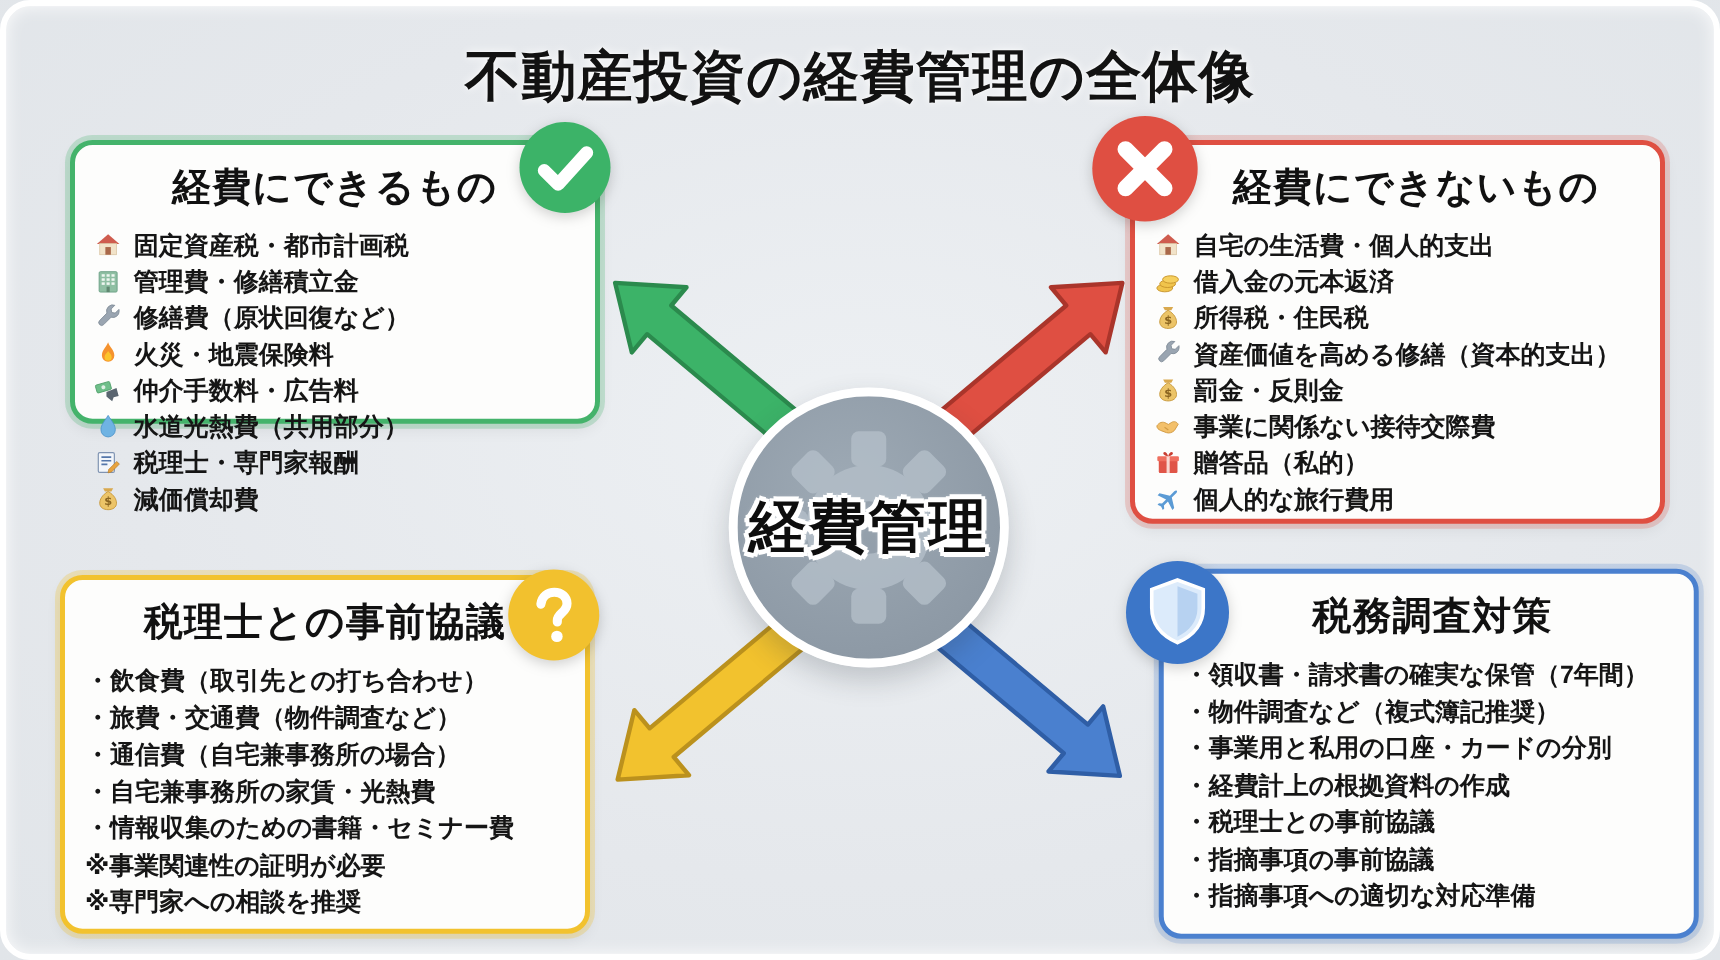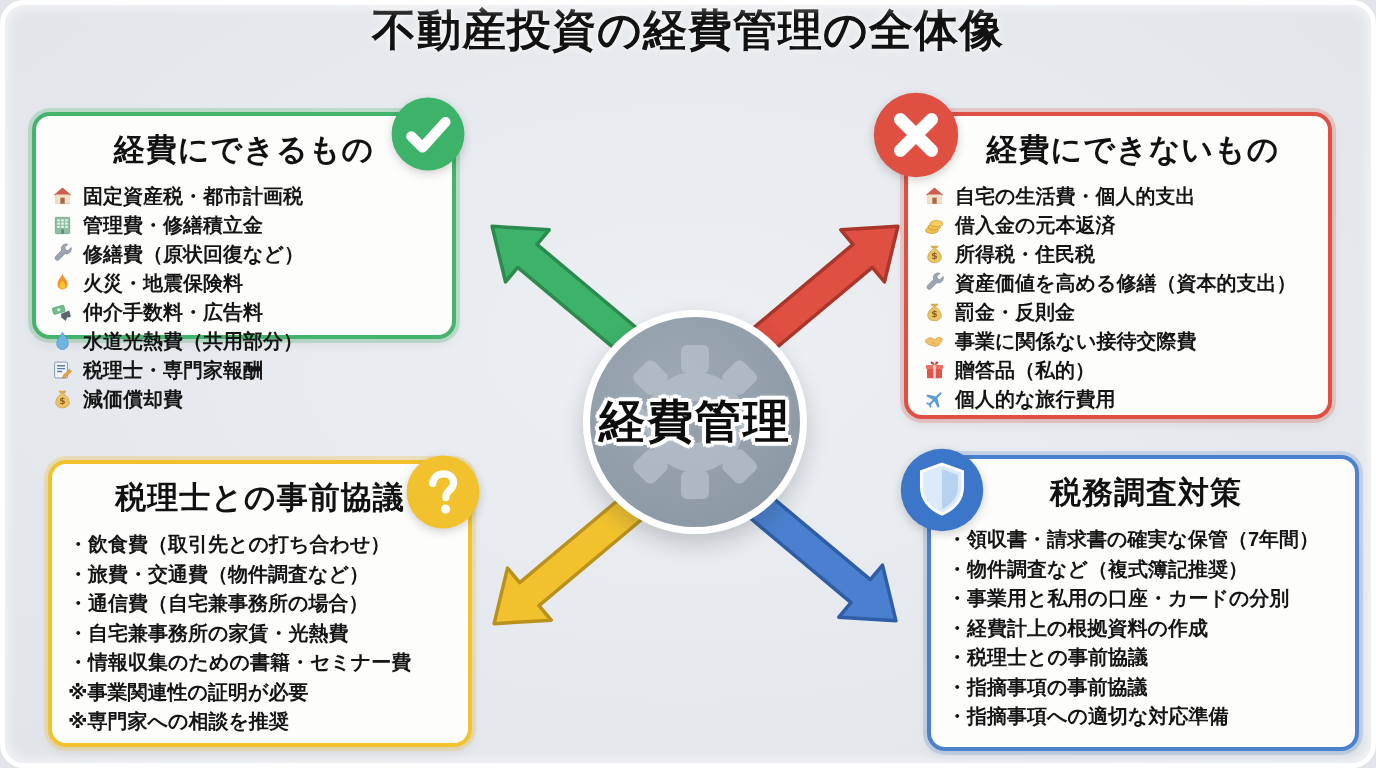--- a/index.html
+++ b/index.html
@@ -5,21 +5,21 @@
   html,body{margin:0;padding:0;background:#d9dde2;}
   #page{
     position:relative; width:1376px; height:768px; overflow:hidden;
     background:radial-gradient(ellipse at 50% 45%, #edf0f3 0%, #e5e8ec 60%, #e1e5e9 100%);
     font-family:"Liberation Sans","DejaVu Sans",sans-serif;
     color:#111;
   }
   .frame{position:absolute; inset:0; border:5px solid #fff; border-radius:24px;
     box-shadow:inset 0 0 14px rgba(255,255,255,.85); pointer-events:none; z-index:10;}
   .title{
-    position:absolute; top:1px; left:0; width:100%; text-align:center;
+    position:absolute; top:32px; left:0; width:100%; text-align:center;
     font-size:44px; font-weight:800; letter-spacing:1px; color:#121212;
     text-shadow:0 0 2px #fff, 0 0 8px rgba(255,255,255,.9); z-index:5;
   }
   
   .arrows{position:absolute; left:0; top:0; z-index:1;}
   
   .hub{
     position:absolute; left:583px; top:310px; width:224px; height:224px;
     border-radius:50%; border:7px solid #fff;
     background:radial-gradient(circle at 42% 36%, #9eaab5 0%, #8e9aa6 70%, #87939f 100%);
@@ -33,21 +33,21 @@
     text-shadow:-3px -3px 0 #fff,3px -3px 0 #fff,-3px 3px 0 #fff,3px 3px 0 #fff,
       -4px 0 0 #fff,4px 0 0 #fff,0 -4px 0 #fff,0 4px 0 #fff,0 0 6px #fff;
     text-align:right;
   }
   
   .box{position:absolute; background:#fdfdfc; border-radius:18px; z-index:2; box-sizing:border-box;}
   .box.green {border:4px solid #44b36b; box-shadow:0 0 0 4px rgba(68,179,107,.25), 0 5px 12px rgba(0,0,0,.07);}
   .box.red   {border:4px solid #df4f42; box-shadow:0 0 0 4px rgba(223,79,66,.22), 0 5px 12px rgba(0,0,0,.07);}
   .box.yellow{border:4px solid #f2c22e; box-shadow:0 0 0 4px rgba(242,194,46,.28), 0 5px 12px rgba(0,0,0,.07);}
   .box.blue  {border:4px solid #4a80cf; box-shadow:0 0 0 4px rgba(74,128,207,.22), 0 5px 12px rgba(0,0,0,.07);}
-  .box.tl{left:32px;  top:112px; width:424px; height:227px;}
+  .box.tl{left:56px;  top:112px; width:424px; height:227px;}
   .box.tr{left:904px; top:112px; width:428px; height:307px;}
   .box.bl{left:48px;  top:460px; width:424px; height:287px;}
   .box.br{left:927px; top:455px; width:432px; height:296px;}
   .box-title{margin:13px 8px 0; font-size:31px; font-weight:800; text-align:center; letter-spacing:1px;}
   .box.tr .box-title{padding-left:30px;}
   .box.br .box-title{padding-left:6px;}
   .items{list-style:none; margin:11px 0 0; padding:0 8px 0 14px;}
   .items li{display:flex; align-items:center; gap:9px; height:29px;
     font-size:20px; font-weight:bold; white-space:nowrap; color:#151515;}
   .items .ic{width:24px; height:24px; flex:0 0 24px; display:flex; align-items:center; justify-content:center;}

